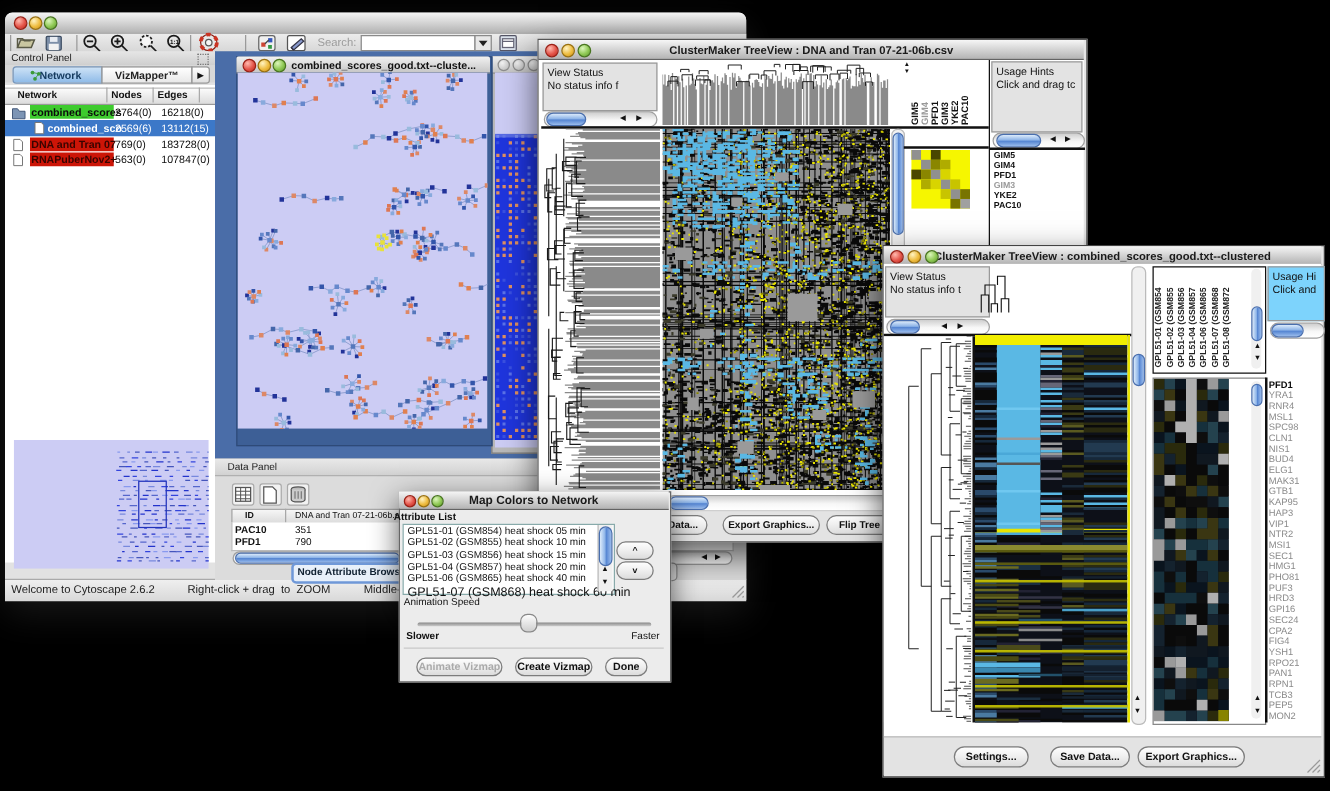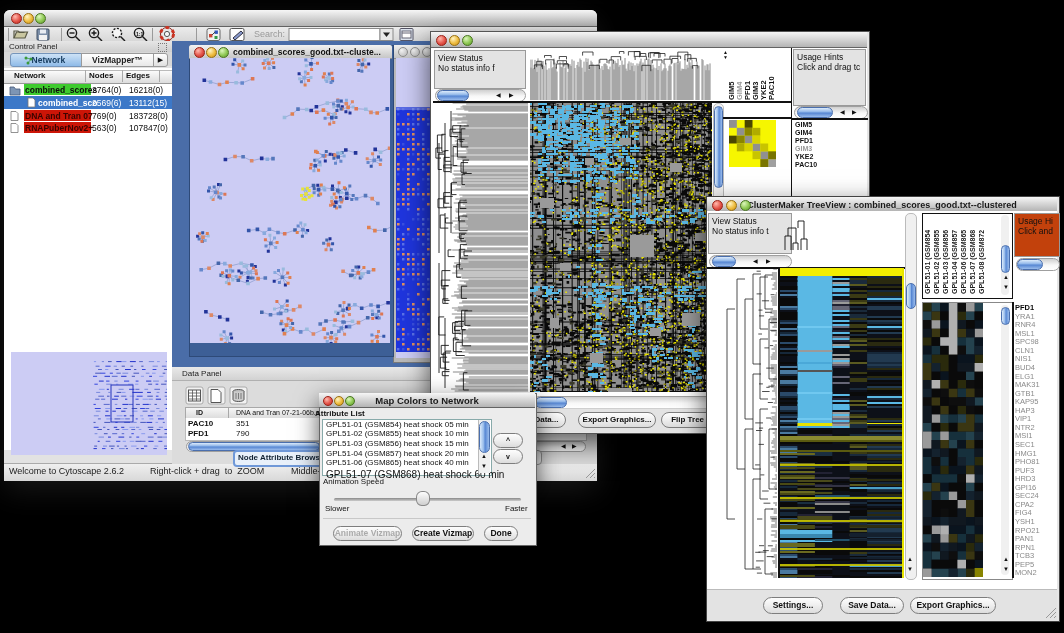--- a/index.html
+++ b/index.html
@@ -223,20 +223,21 @@
 <div class="abs arrbox" style="left:561px;top:443px;">◀</div>
 <div class="abs arrbox" style="left:572px;top:443px;">▶</div>
 <div class="abs" style="left:233px;top:450px;width:88px;height:13px;background:#e8f0fa;border:2px solid #6f98d8;border-radius:4px;">
     <div style="font-size:8px;font-weight:bold;color:#123;text-align:center;padding-top:1px;">Node Attribute Brows</div>
   </div>
 <div class="abs" style="left:430px;top:450px;width:110px;height:13px;background:#f0f0f0;border:1px solid #999;border-radius:4px;">
     <div style="font-size:8px;color:#123;text-align:center;padding-top:2px;">Edge Attribute Browser</div>
   </div>
 <div class="abs" style="left:430px;top:31px;width:438px;height:401px;background:#e6e6e6;border:1px solid #555;box-shadow:0 10px 25px rgba(0,0,0,.65);"></div>
 <div class="abs tbar" style="left:431px;top:32px;width:436px;height:15px;">
+    <div class="tt" style="font-size:9px;padding-top:3px;">ClusterMaker TreeView : DNA and Tran 07-21-06b.csv</div>
     <div class="light lr" style="left:5px;top:3px;width:9px;height:9px;"></div>
     <div class="light ly" style="left:18px;top:3px;width:9px;height:9px;"></div>
     <div class="light lg" style="left:31px;top:3px;width:9px;height:9px;"></div>
   </div>
 <div class="abs" style="left:431px;top:48px;width:436px;height:360px;background:#ffffff;"></div>
 <div class="abs gpanel" style="left:434px;top:50px;width:90px;height:37px;">
     <div style="font-size:8.5px;padding:2px 0 0 3px;">View Status<br>No status info f</div>
   </div>
 <div class="abs sbtrack" style="left:435px;top:89px;width:89px;height:11px;"></div>
 <div class="abs sbthumbH" style="left:437px;top:90px;width:30px;height:9px;"></div>
@@ -446,21 +447,21 @@
     <text x="0" y="203.9" font-size="7.5" font-weight="normal" fill="#8a8a8a" font-family="Liberation Sans">CPA2</text>
     <text x="0" y="212.4" font-size="7.5" font-weight="normal" fill="#8a8a8a" font-family="Liberation Sans">FIG4</text>
     <text x="0" y="221.0" font-size="7.5" font-weight="normal" fill="#8a8a8a" font-family="Liberation Sans">YSH1</text>
     <text x="0" y="229.6" font-size="7.5" font-weight="normal" fill="#8a8a8a" font-family="Liberation Sans">RPO21</text>
     <text x="0" y="238.1" font-size="7.5" font-weight="normal" fill="#8a8a8a" font-family="Liberation Sans">PAN1</text>
     <text x="0" y="246.7" font-size="7.5" font-weight="normal" fill="#8a8a8a" font-family="Liberation Sans">RPN1</text>
     <text x="0" y="255.2" font-size="7.5" font-weight="normal" fill="#8a8a8a" font-family="Liberation Sans">TCB3</text>
     <text x="0" y="263.8" font-size="7.5" font-weight="normal" fill="#8a8a8a" font-family="Liberation Sans">PEP5</text>
     <text x="0" y="272.4" font-size="7.5" font-weight="normal" fill="#8a8a8a" font-family="Liberation Sans">MON2</text>
   </svg>
-<div class="abs" style="left:1014px;top:213px;width:44px;height:42px;background:#c2410c;border:1px solid #999;">
+<div class="abs" style="left:1014px;top:213px;width:44px;height:42px;background:#7dd3fc;border:1px solid #999;">
     <div style="font-size:8.5px;color:#111;padding:2px 0 0 3px;white-space:nowrap;overflow:hidden;">Usage Hi<br>Click and</div>
   </div>
 <div class="abs sbtrack" style="left:1016px;top:258px;width:42px;height:11px;"></div>
 <div class="abs sbthumbH" style="left:1017px;top:259px;width:24px;height:9px;"></div>
 <div class="abs" style="left:707px;top:589px;width:350px;height:30px;background:#e3e3e3;border-top:1px solid #bbb;"></div>
 <div class="abs pill" style="left:763px;top:597px;width:58px;height:15px;font-size:8.5px;line-height:15px;">Settings...</div>
 <div class="abs pill" style="left:840px;top:597px;width:62px;height:15px;font-size:8.5px;line-height:15px;">Save Data...</div>
 <div class="abs pill" style="left:910px;top:597px;width:84px;height:15px;font-size:8.5px;line-height:15px;">Export Graphics...</div>
 <svg class="abs" style="left:1045px;top:607px;" width="12" height="12">
     <path d="M11 1 L1 11 M11 5 L5 11 M11 9 L9 11" stroke="#999"></path>
@@ -483,17 +484,17 @@
 <div class="abs" style="left:326px;top:469px;font-size:10px;color:#111;font-weight:normal;white-space:nowrap;line-height:1.1;">GPL51-07 (GSM868) heat shock 60 min</div>
 <div class="abs" style="left:478px;top:420px;width:11px;height:53px;background:#f0f0f0;border-left:1px solid #bbb;"></div>
 <div class="abs sbthumbV" style="left:479px;top:421px;width:9px;height:30px;"></div>
 <div class="abs arrbox" style="left:481px;top:453px;">▲</div>
 <div class="abs arrbox" style="left:481px;top:463px;">▼</div>
 <div class="abs pill" style="left:493px;top:433px;width:28px;height:13px;font-size:7px;line-height:13px;">^</div>
 <div class="abs pill" style="left:493px;top:449px;width:28px;height:13px;font-size:7px;line-height:13px;">v</div>
 <div class="abs" style="left:323px;top:478px;font-size:8px;color:#111;font-weight:normal;white-space:nowrap;line-height:1.1;">Animation Speed</div>
 <div class="abs" style="left:334px;top:498px;width:187px;height:3px;background:linear-gradient(#888,#ccc);border-radius:2px;"></div>
 <div class="abs" style="left:416px;top:491px;width:12px;height:13px;background:linear-gradient(#fdfdfd,#cfcfcf);border:1px solid #888;border-radius:6px 6px 40% 40%;"></div>
-<div class="abs" style="left:325px;top:505px;font-size:8px;color:#111;font-weight:normal;white-space:nowrap;line-height:1.1;">Slower</div>
+<div class="abs" style="left:325px;top:505px;font-size:8px;color:#111;font-weight:bold;white-space:nowrap;line-height:1.1;">Slower</div>
 <div class="abs" style="left:505px;top:505px;font-size:8px;color:#111;font-weight:normal;white-space:nowrap;line-height:1.1;">Faster</div>
 <div class="abs" style="left:323px;top:518px;width:208px;height:1px;background:#c8c8c8;"></div>
 <div class="abs pill" style="left:333px;top:526px;width:67px;height:13px;font-size:8.5px;line-height:13px;color:#aaa;"><span style="color:#aaa;">Animate Vizmap</span></div>
 <div class="abs pill" style="left:412px;top:526px;width:60px;height:13px;font-size:8.5px;line-height:13px;">Create Vizmap</div>
 <div class="abs pill" style="left:484px;top:526px;width:32px;height:13px;font-size:8.5px;line-height:13px;">Done</div>
 </body></html>

